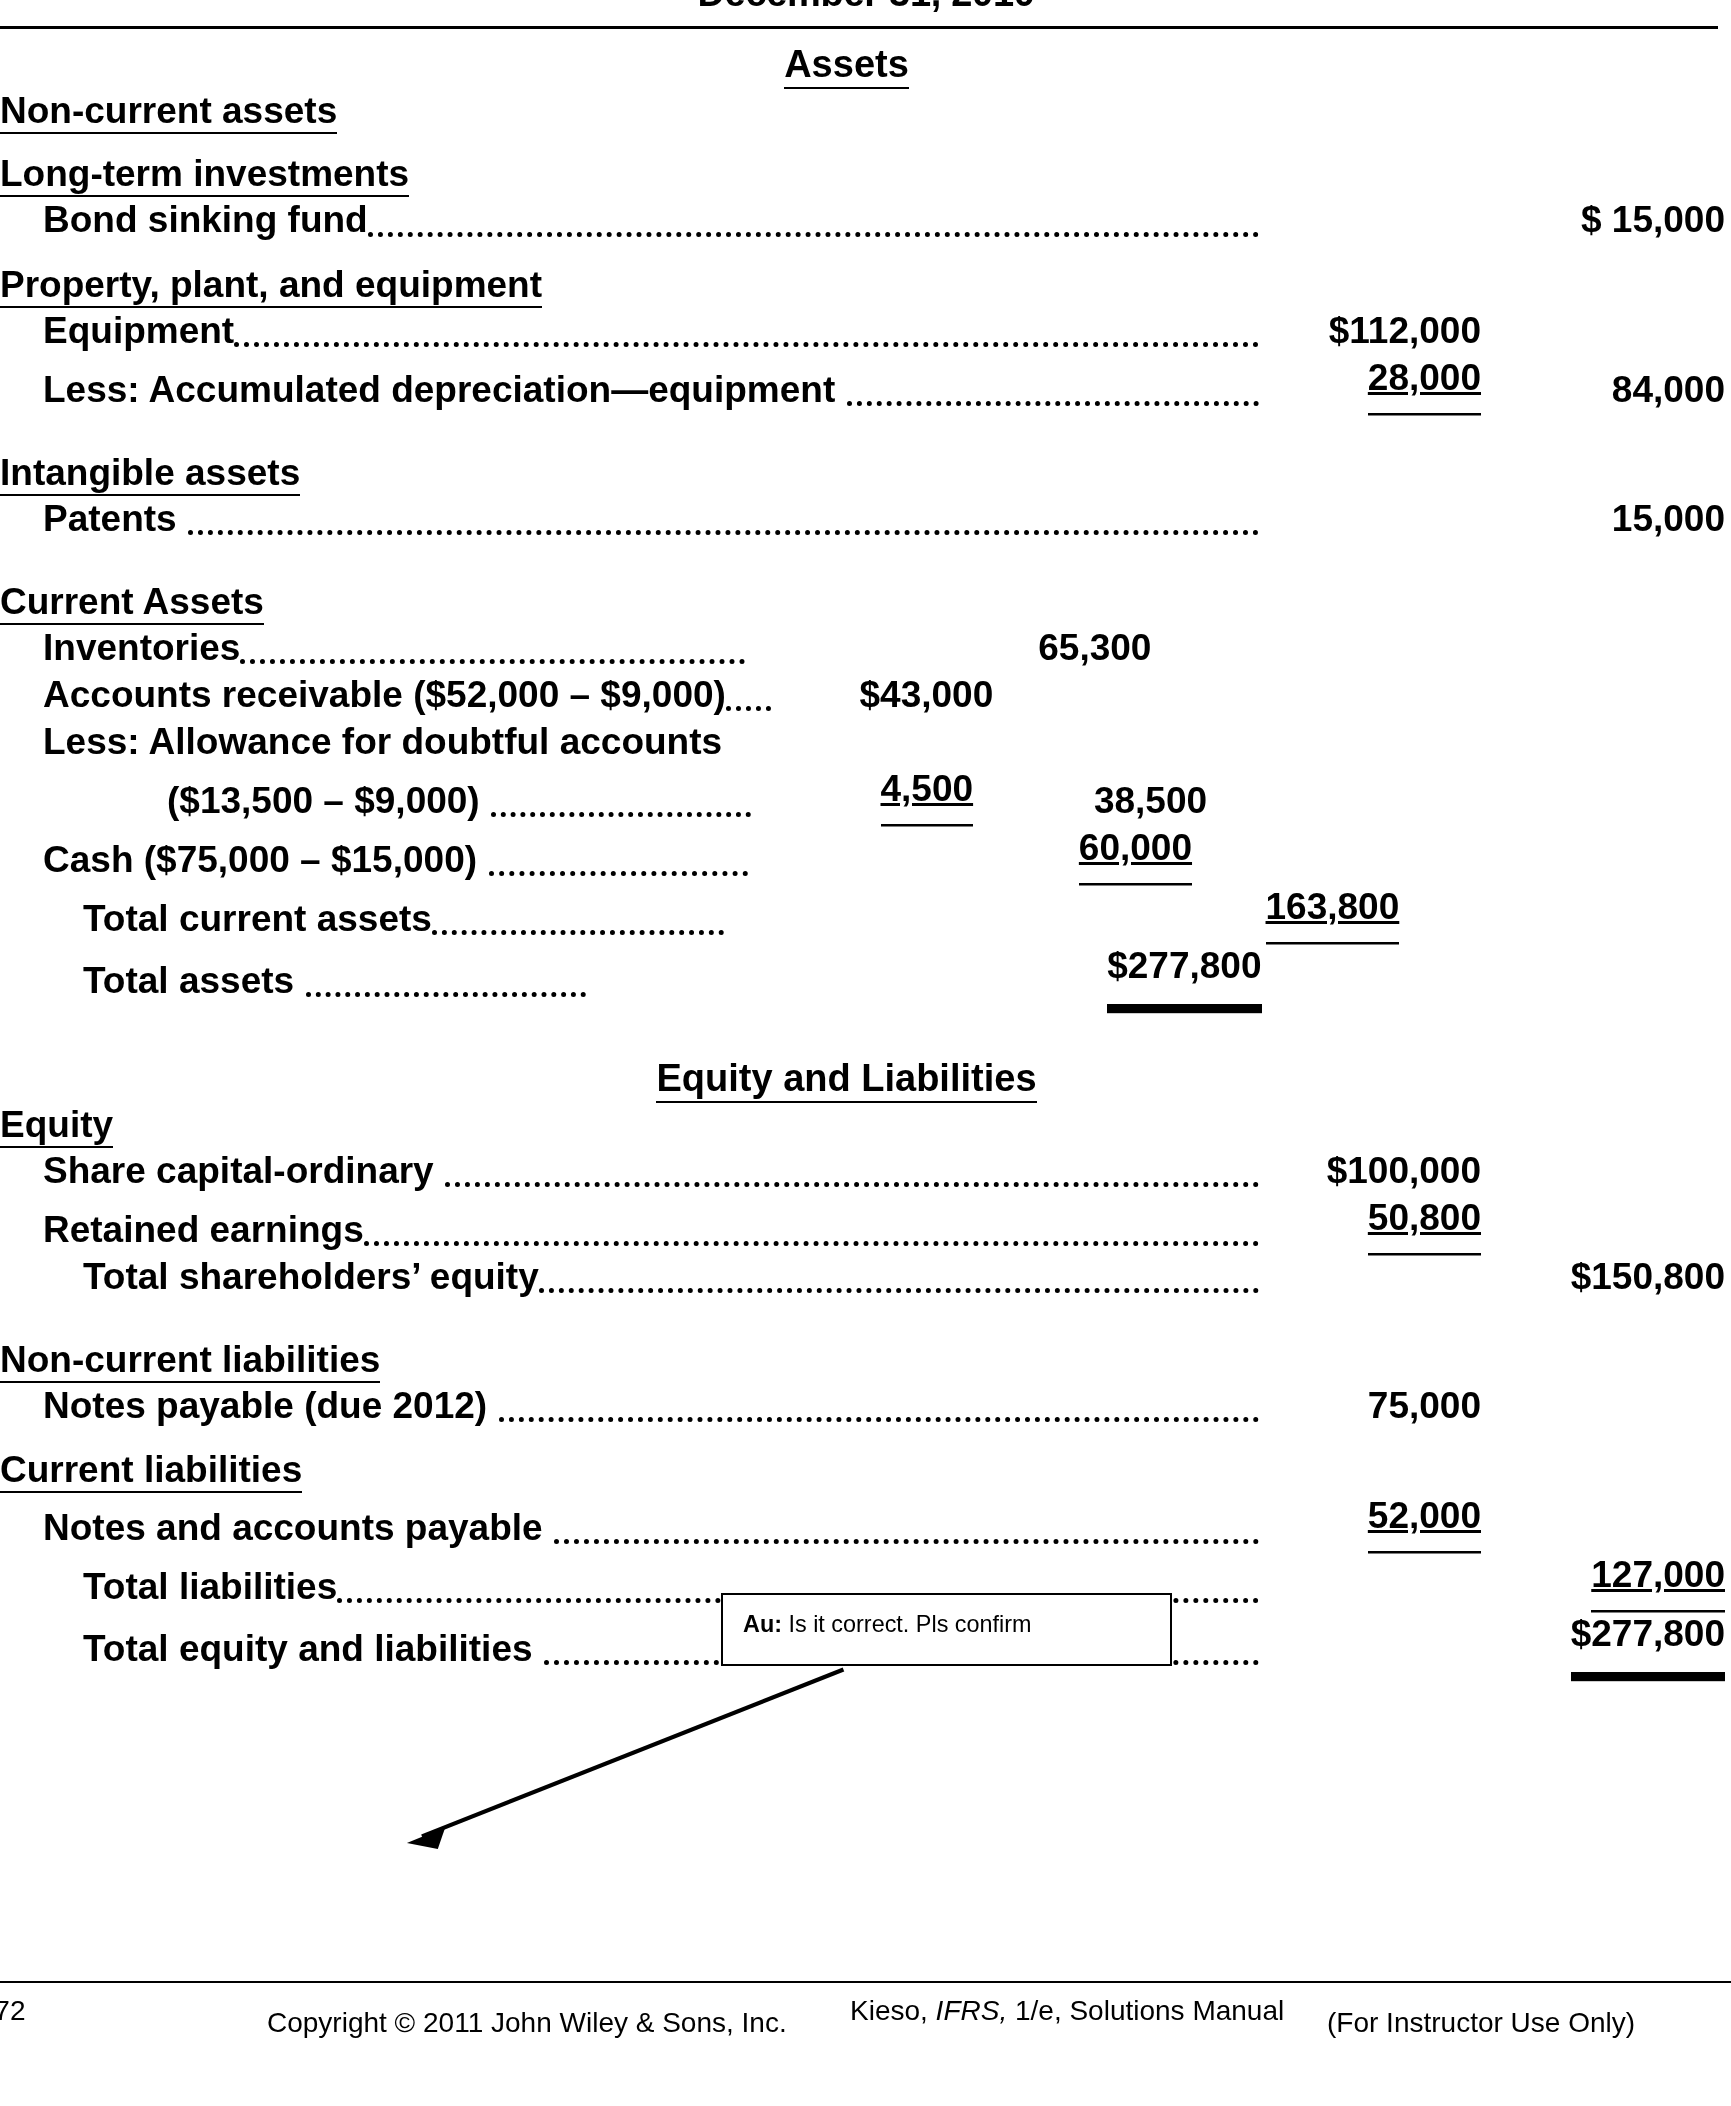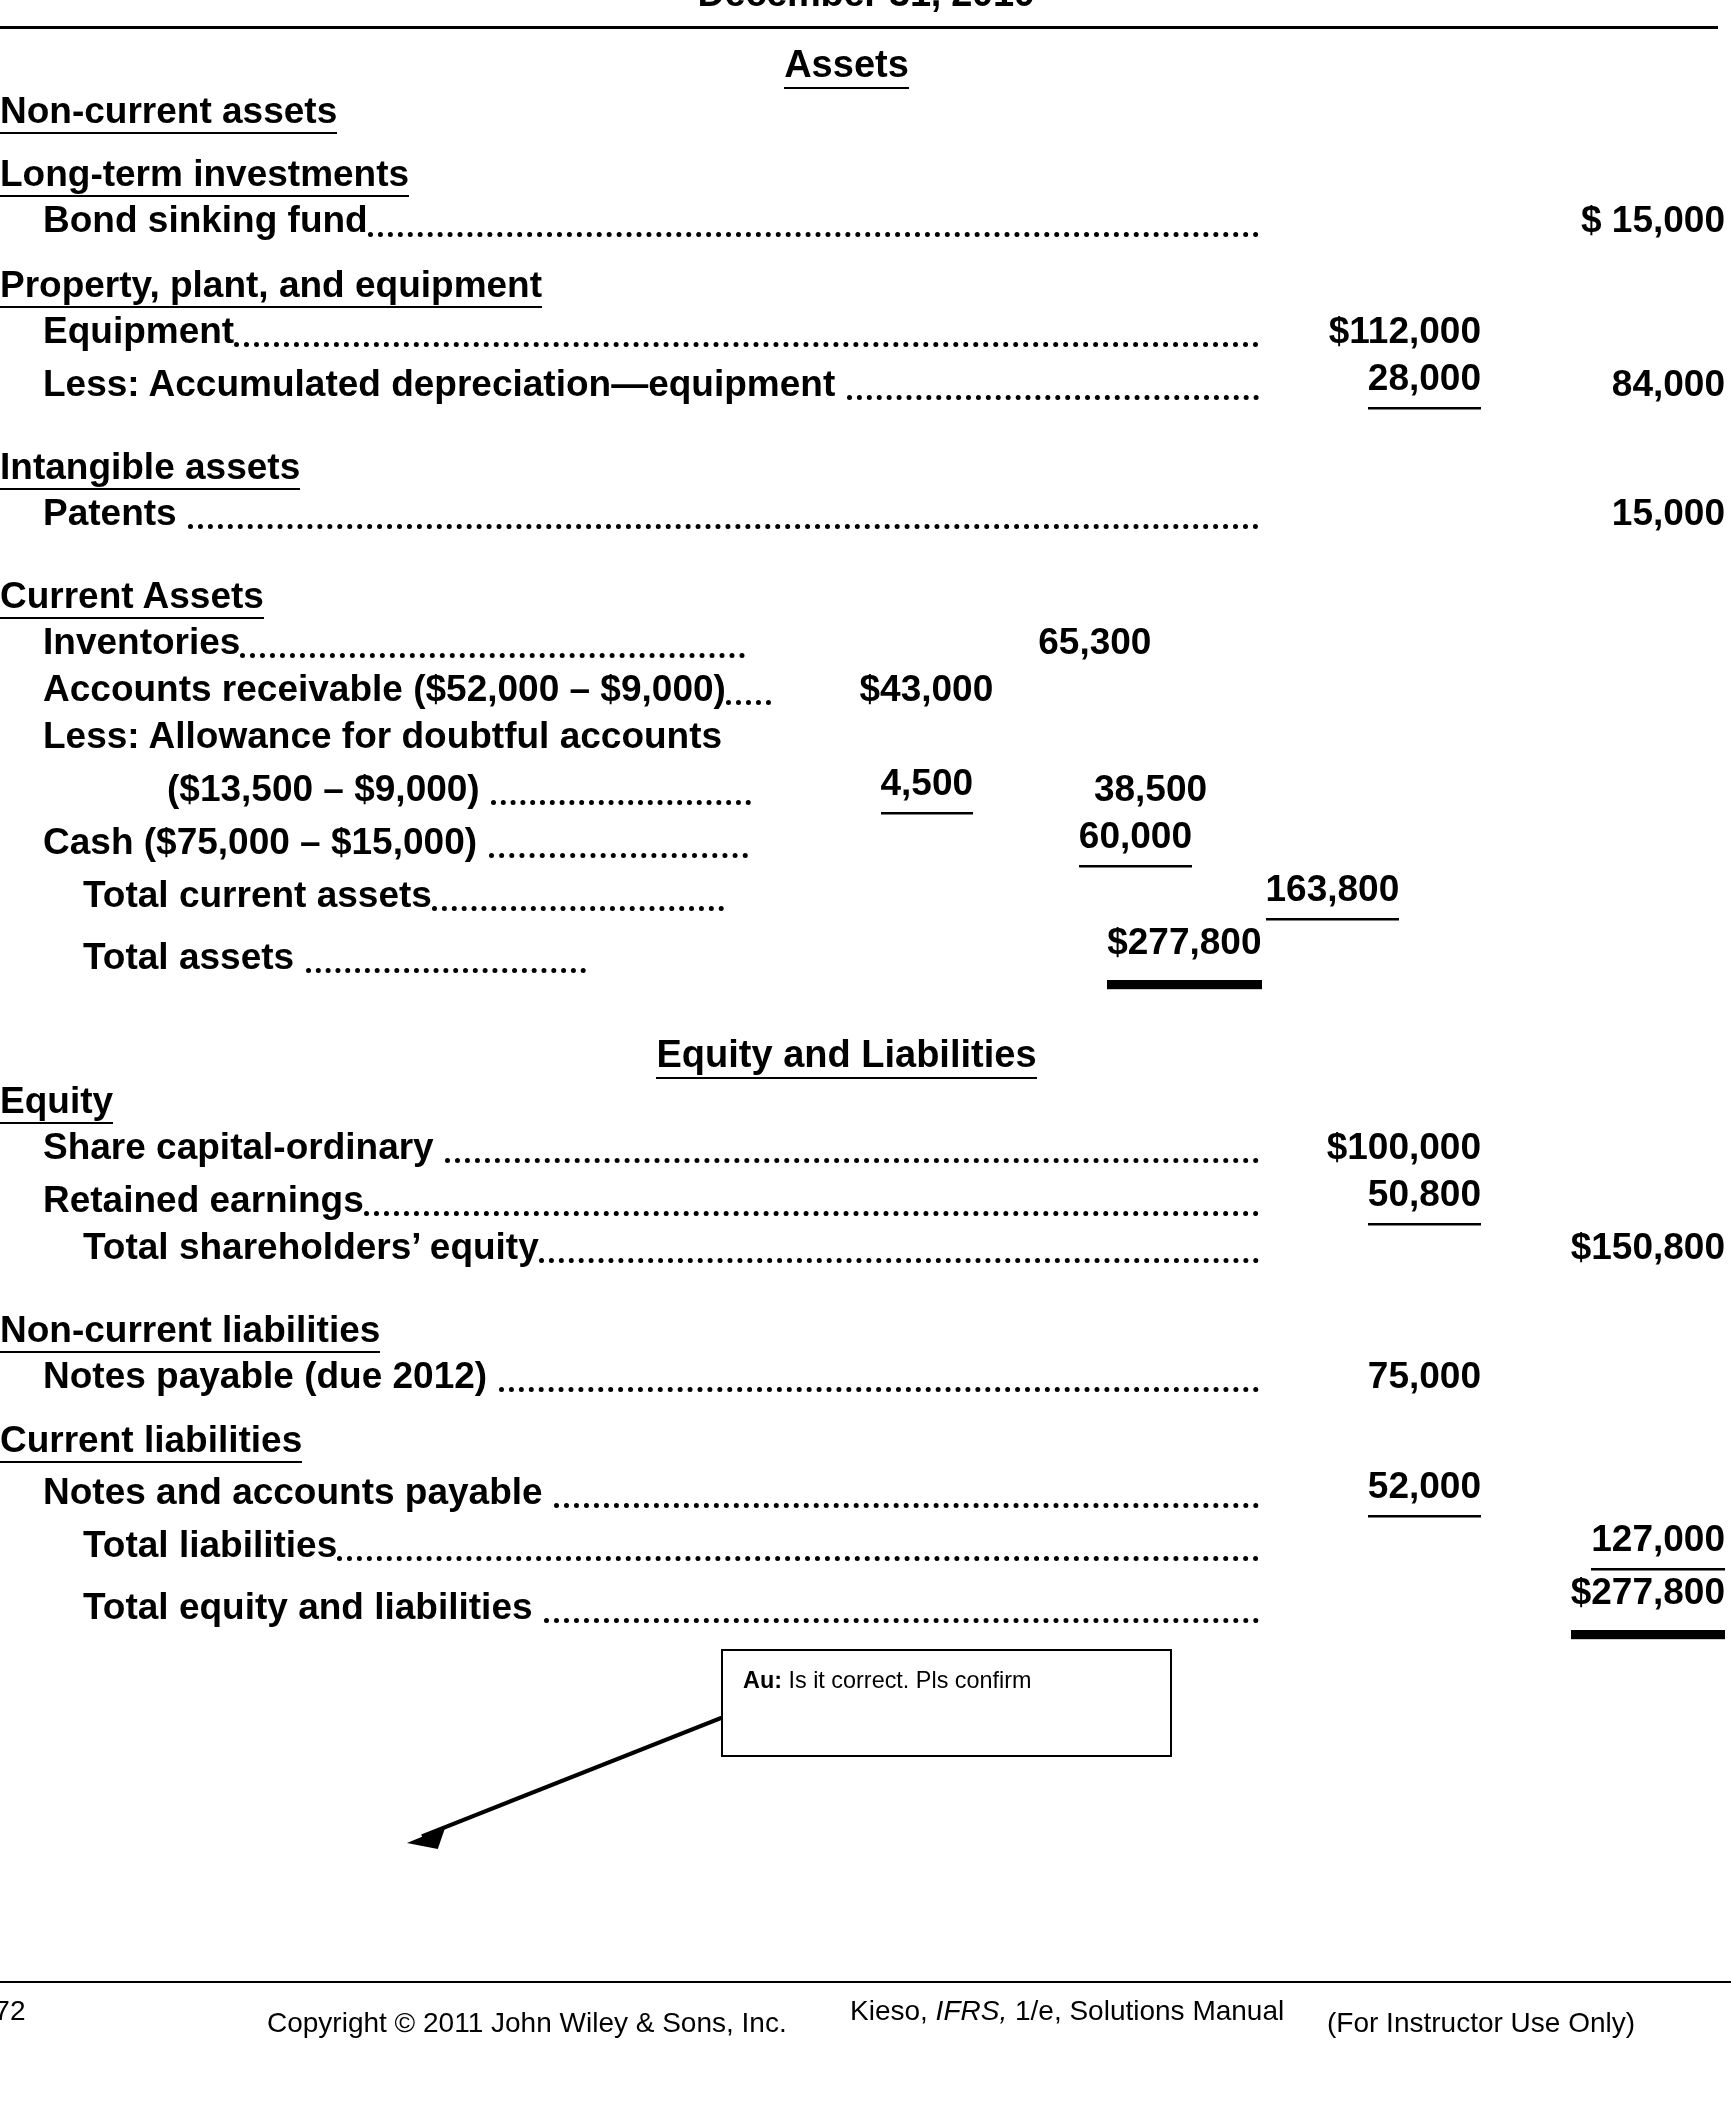--- a/index.html
+++ b/index.html
@@ -135,37 +135,37 @@
     flex: 0 0 auto;
     text-align: right;
     position: relative;
   }
   .col1 { width: 209px; margin-left: 13.4px; }
   .col2 { width: 209px; margin-left: 35px; }
 
   .col1 > span, .col2 > span { display: inline-block; }
 
   
-  .ul1 { box-shadow: 0 2.5px 0 0 #000; padding-bottom: 6px; }
+  .ul1 { box-shadow: 0 2.5px 0 0 #000; padding-bottom: 12px; text-decoration: underline; }
   .ul2 {
     box-shadow: 0 2.5px 0 0 #000, 0 9.2px 0 0 #000;
     padding-bottom: 15px;
   }
 
   .spacer-sm { height: 18.4px; }
   .spacer-md { height: 37px; }
   .spacer-lg { height: 50px; }
 
   
   #annotation {
     position: absolute;
     left: 721px;
-    top: 1649px;
+    top: 1593px;
     width: 451px;
-    height: 108px;
+    height: 73px;
     border: 2.5px solid #000;
     background: #ffffff;
     box-sizing: border-box;
     z-index: 20;
   }
   #annotation .ann-text {
     position: absolute;
     left: 20px;
     top: 15px;
     font-size: 23.4px;

